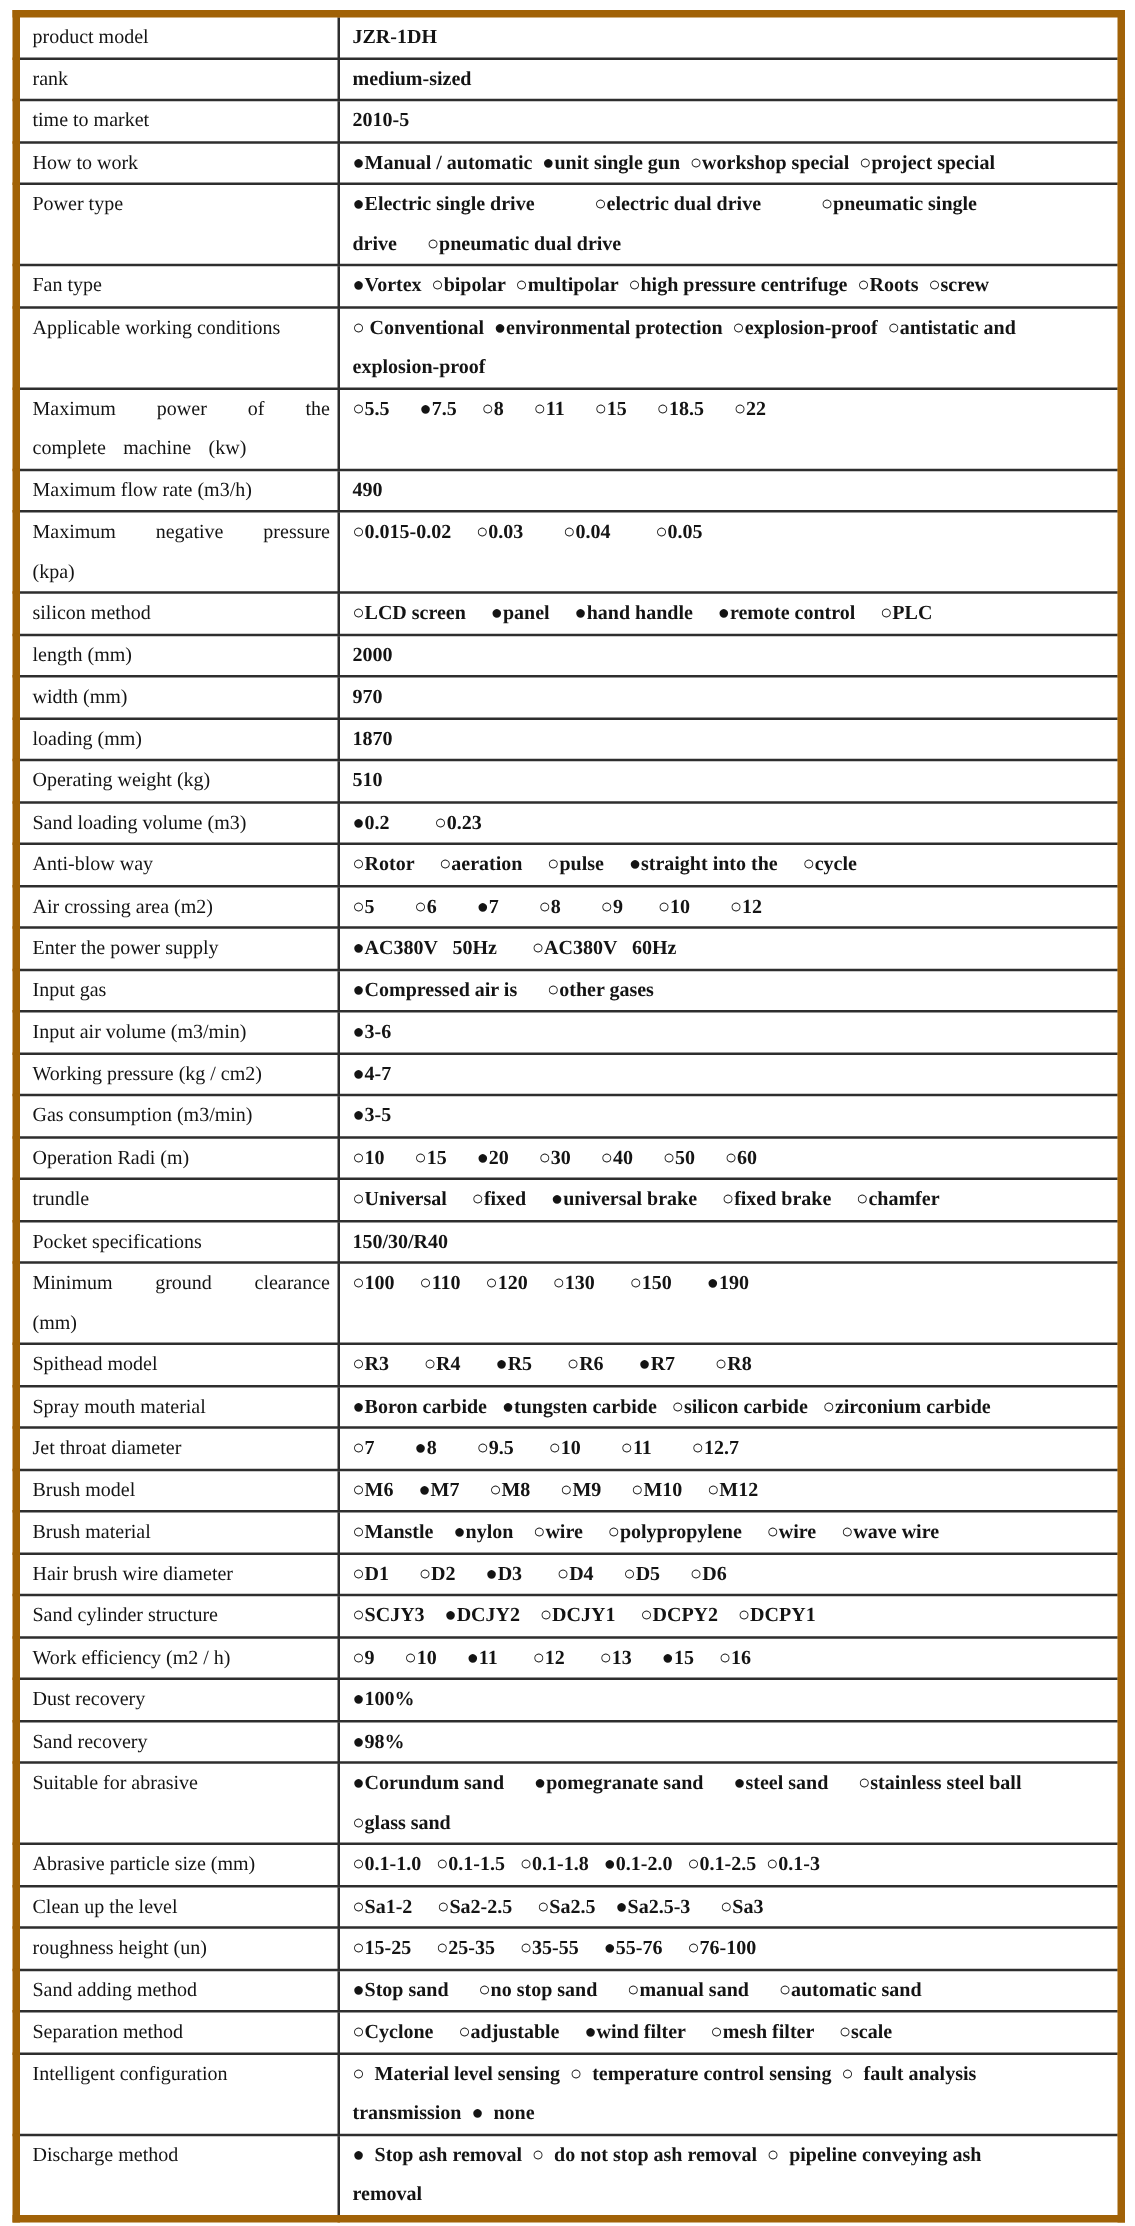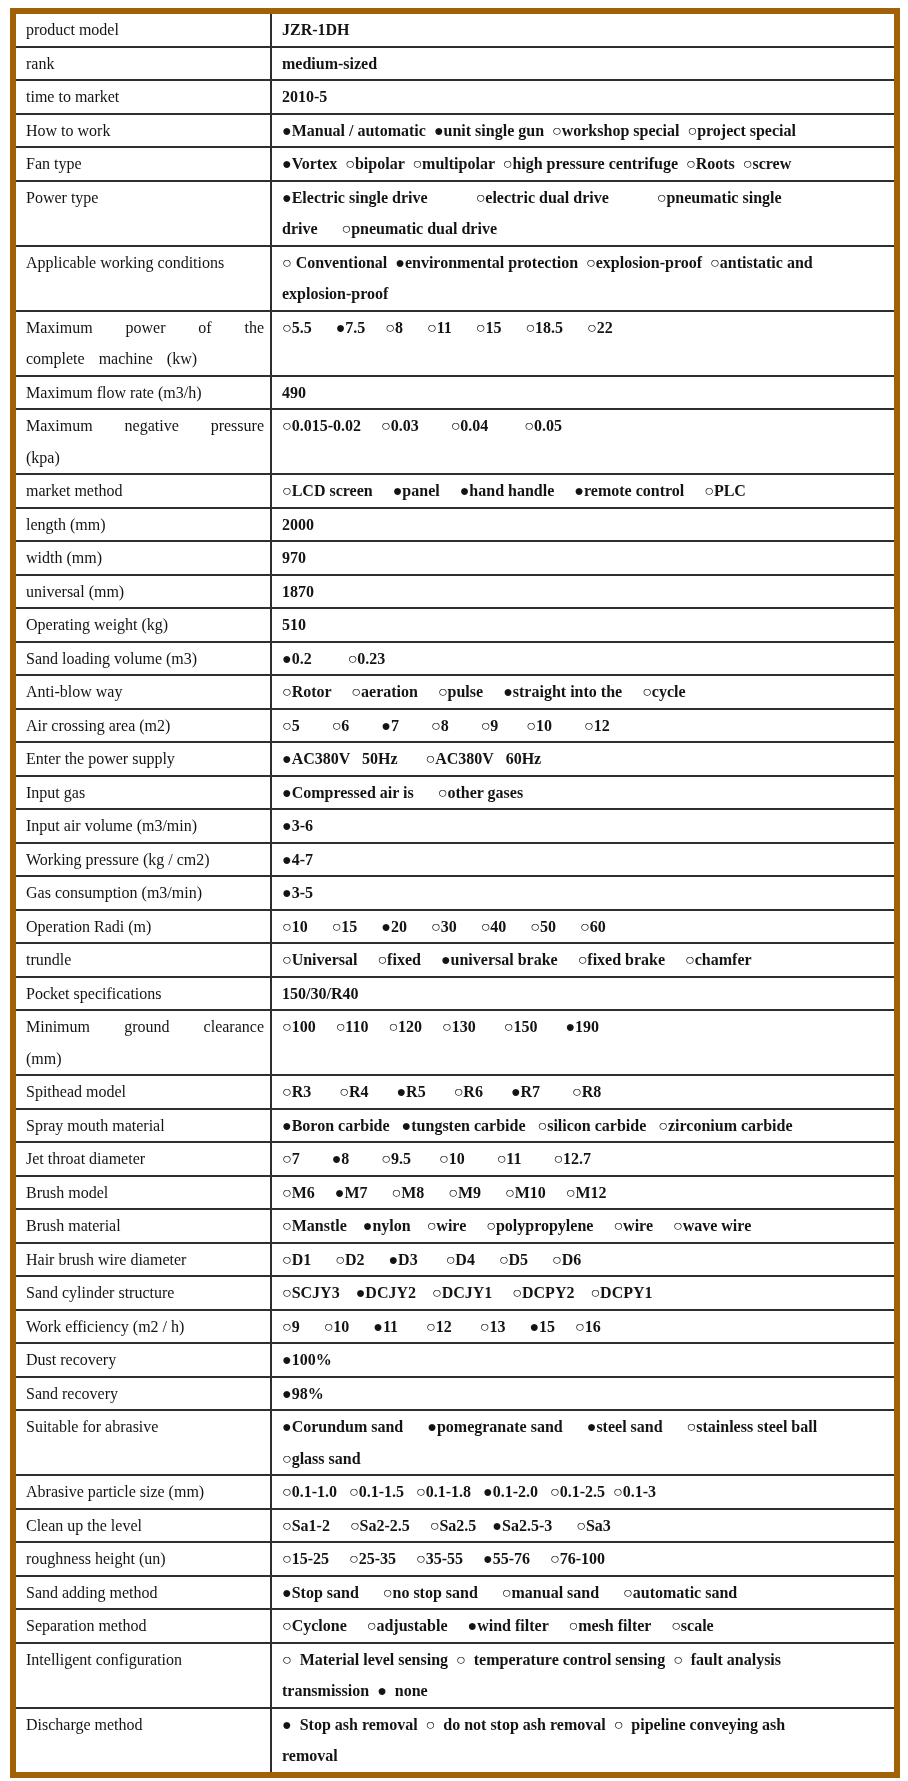--- a/index.html
+++ b/index.html
@@ -66,59 +66,59 @@
         </tr>
         <tr>
           <td class="lbl">time to market</td>
           <td class="val">2010-5</td>
         </tr>
         <tr>
           <td class="lbl">How to work</td>
           <td class="val">●Manual / automatic  ●unit single gun  ○workshop special  ○project special</td>
         </tr>
         <tr>
-          <td class="lbl">Fan type</td>
-          <td class="val">●Vortex  ○bipolar  ○multipolar  ○high pressure centrifuge  ○Roots  ○screw</td>
-        </tr>
-        <tr>
           <td class="lbl">Power type</td>
           <td class="val">●Electric single drive            ○electric dual drive            ○pneumatic single
 drive      ○pneumatic dual drive</td>
         </tr>
         <tr>
+          <td class="lbl">Fan type</td>
+          <td class="val">●Vortex  ○bipolar  ○multipolar  ○high pressure centrifuge  ○Roots  ○screw</td>
+        </tr>
+        <tr>
           <td class="lbl">Applicable working conditions</td>
           <td class="val">○ Conventional  ●environmental protection  ○explosion-proof  ○antistatic and
 explosion-proof</td>
         </tr>
         <tr>
           <td class="lbl">Maximum power of the complete machine (kw)</td>
           <td class="val">○5.5      ●7.5     ○8      ○11      ○15      ○18.5      ○22</td>
         </tr>
         <tr>
           <td class="lbl">Maximum flow rate (m3/h)</td>
           <td class="val">490</td>
         </tr>
         <tr>
           <td class="lbl">Maximum negative pressure (kpa)</td>
           <td class="val">○0.015-0.02     ○0.03        ○0.04         ○0.05</td>
         </tr>
         <tr>
-          <td class="lbl">market method</td>
+          <td class="lbl">silicon method</td>
           <td class="val">○LCD screen     ●panel     ●hand handle     ●remote control     ○PLC</td>
         </tr>
         <tr>
           <td class="lbl">length (mm)</td>
           <td class="val">2000</td>
         </tr>
         <tr>
           <td class="lbl">width (mm)</td>
           <td class="val">970</td>
         </tr>
         <tr>
-          <td class="lbl">universal (mm)</td>
+          <td class="lbl">loading (mm)</td>
           <td class="val">1870</td>
         </tr>
         <tr>
           <td class="lbl">Operating weight (kg)</td>
           <td class="val">510</td>
         </tr>
         <tr>
           <td class="lbl">Sand loading volume (m3)</td>
           <td class="val">●0.2         ○0.23</td>
         </tr>

